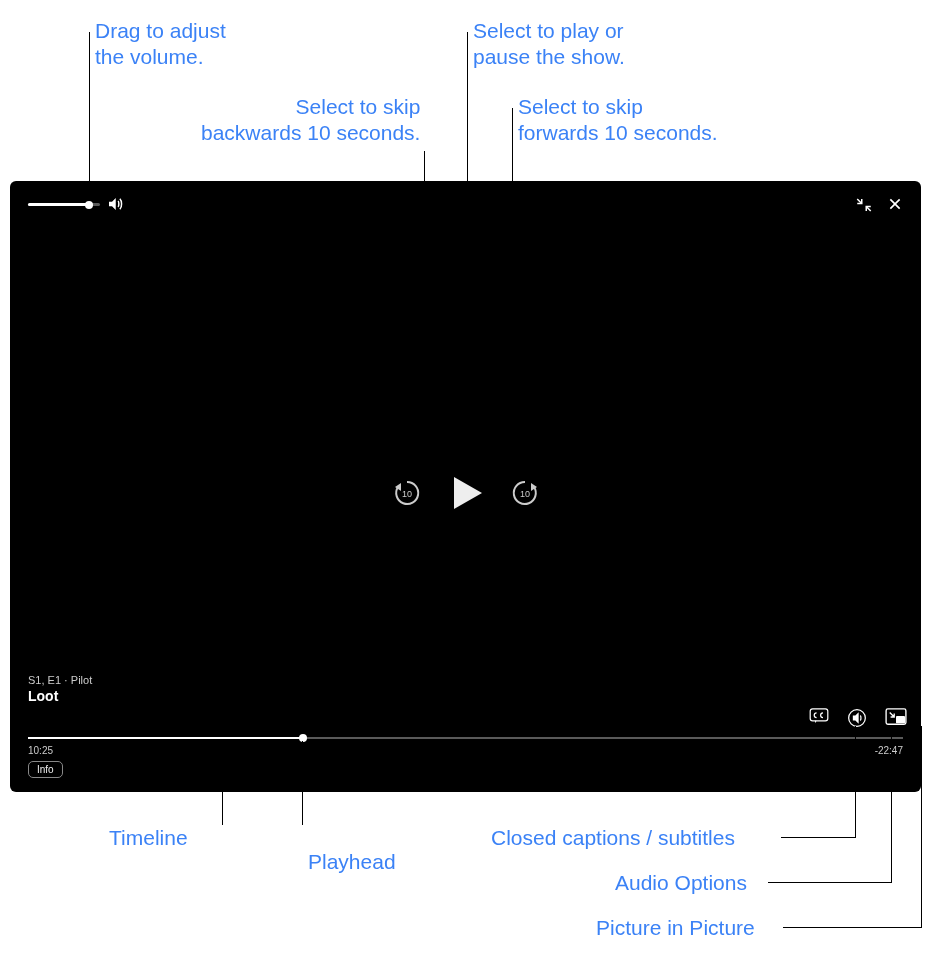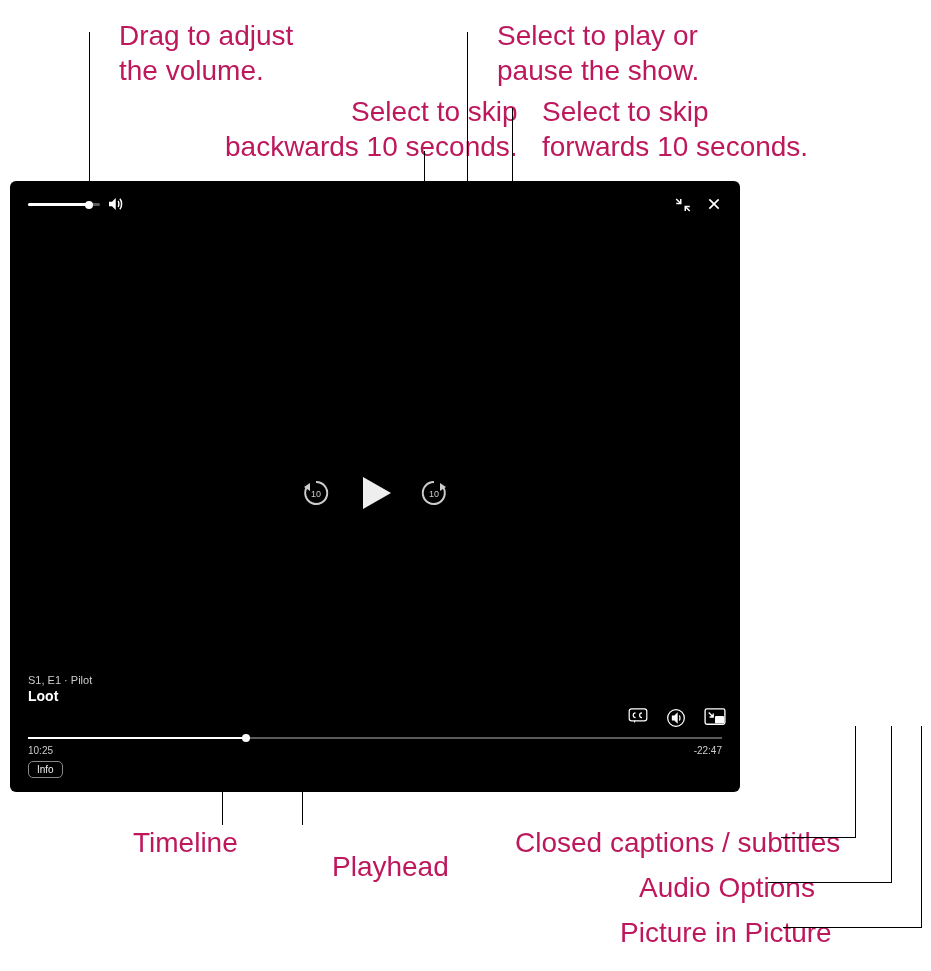--- a/index.html
+++ b/index.html
@@ -7,34 +7,33 @@
     width: 931px;
     height: 971px;
     background: #fff;
     font-family: -apple-system, "Helvetica Neue", Arial, sans-serif;
     position: relative;
     overflow: hidden;
     color: #000;
   }
   .callout {
     position: absolute;
-    font-size: 28px;
+    font-size: 21px;
     line-height: 1.25;
-    color: #be185d;
-    margin-left: 24px;
+    color: #3b82f6;
   }
   .leader {
     position: absolute;
     background: #000;
   }
   .player {
     position: absolute;
     left: 10px;
     top: 181px;
-    width: 730px;
+    width: 911px;
     height: 611px;
     background: #000;
     border-radius: 6px;
     overflow: hidden;
   }
   
   .vol-track {
     position: absolute;
     left: 18px;
     top: 22px;

